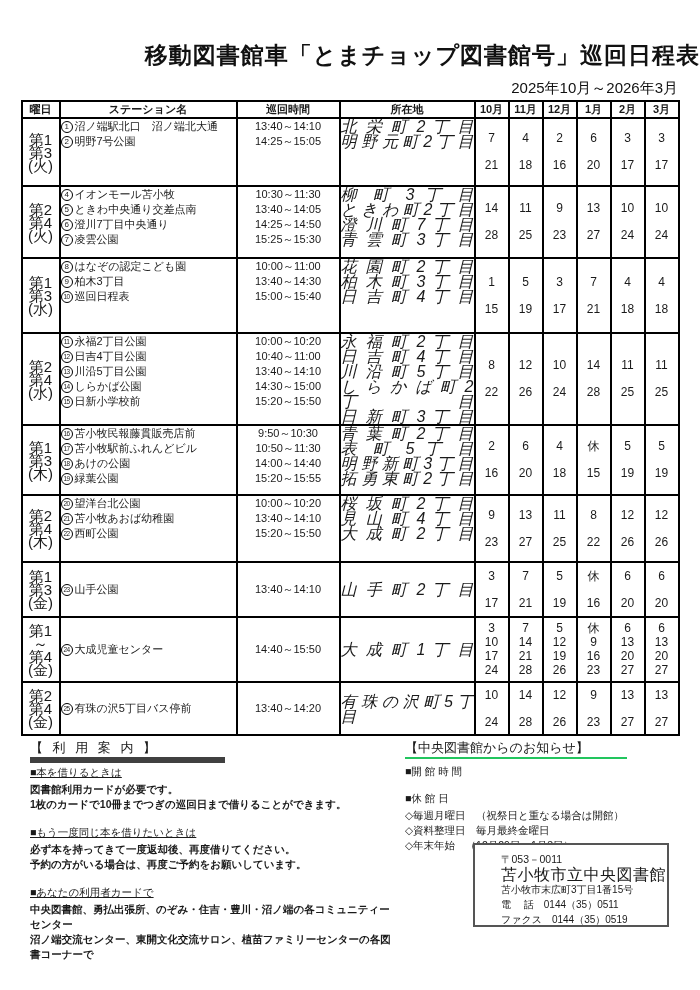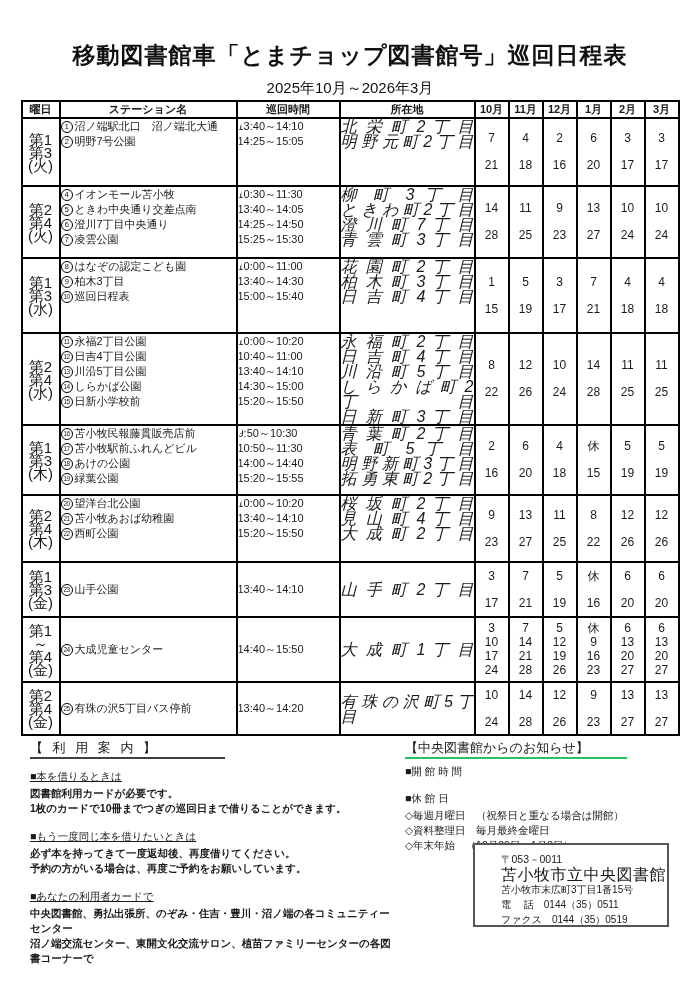--- a/index.html
+++ b/index.html
@@ -6,30 +6,30 @@
   html, body { margin: 0; padding: 0; }
   body {
     width: 700px; height: 990px;
     background: #ffffff; color: #1a1a1a;
     font-family: "Liberation Sans", "DejaVu Sans", sans-serif;
   }
   .page { position: relative; width: 700px; height: 990px; overflow: hidden; }
 
   .title {
     margin-top: 40px;
-    text-align: center;
+    text-align: right;
     font-size: 23px;
     font-weight: bold;
     letter-spacing: 1px;
     color: #111;
   }
   .period {
     width: 656px;
     margin: 8px auto 2px auto;
-    text-align: center;
+    text-align: right;
     font-size: 15px;
     color: #111;
   }
 
   table.sched {
     border-collapse: collapse;
     table-layout: fixed;
     margin: 0 auto;
     width: 657px;
   }
@@ -48,21 +48,21 @@
   }
   td.day-cell {
     font-size: 15px;
     text-align: center;
     vertical-align: middle;
     line-height: 13px;
     white-space: nowrap;
     border-radius: 16px;
   }
   td.stations-cell { vertical-align: top; padding: 4px 2px 2px 4px; }
-  td.times-cell    { vertical-align: top; padding: 4px 2px 2px 2px; text-align: left; border-radius: 13px; }
+  td.times-cell    { vertical-align: top; padding: 4px 2px 2px 2px; text-align: center; }
   td.locs-cell     { vertical-align: top; padding: 4px 7px 2px 7px; }
   td.stations-cell.single, td.times-cell.single, td.locs-cell.single { vertical-align: middle; }
 
   .station-line {
     display: flex; align-items: center; gap: 2px;
     font-size: 11px; line-height: 15px; white-space: nowrap;
   }
   .circ {
     flex: 0 0 auto;
     width: 12px; height: 12px;
@@ -85,22 +85,22 @@
   }
   .dates.g2 { gap: 14px; }
   .dates.g4 { gap: 1px; }
 
   .usage {
     position: absolute; left: 30px; top: 740px; width: 370px;
     font-size: 10.5px; line-height: 15px;
   }
   .usage-title {
     font-size: 13px; letter-spacing: 3px;
-    border-bottom: 2px solid #404040;
-    width: 195px; padding-bottom: 2px; margin-bottom: 10px;
+    border-bottom: 6px solid #404040;
+    width: 195px; padding-bottom: 2px; margin-bottom: 2px;
     white-space: nowrap;
   }
   .usage-item { margin-bottom: 13px; }
   .usage-heading { text-decoration: underline; margin-bottom: 2px; }
   .usage-line { margin: 0; font-weight: bold; }
 
   .notice {
     position: absolute; left: 405px; top: 740px; width: 280px;
     font-size: 10.5px; line-height: 15px;
   }

